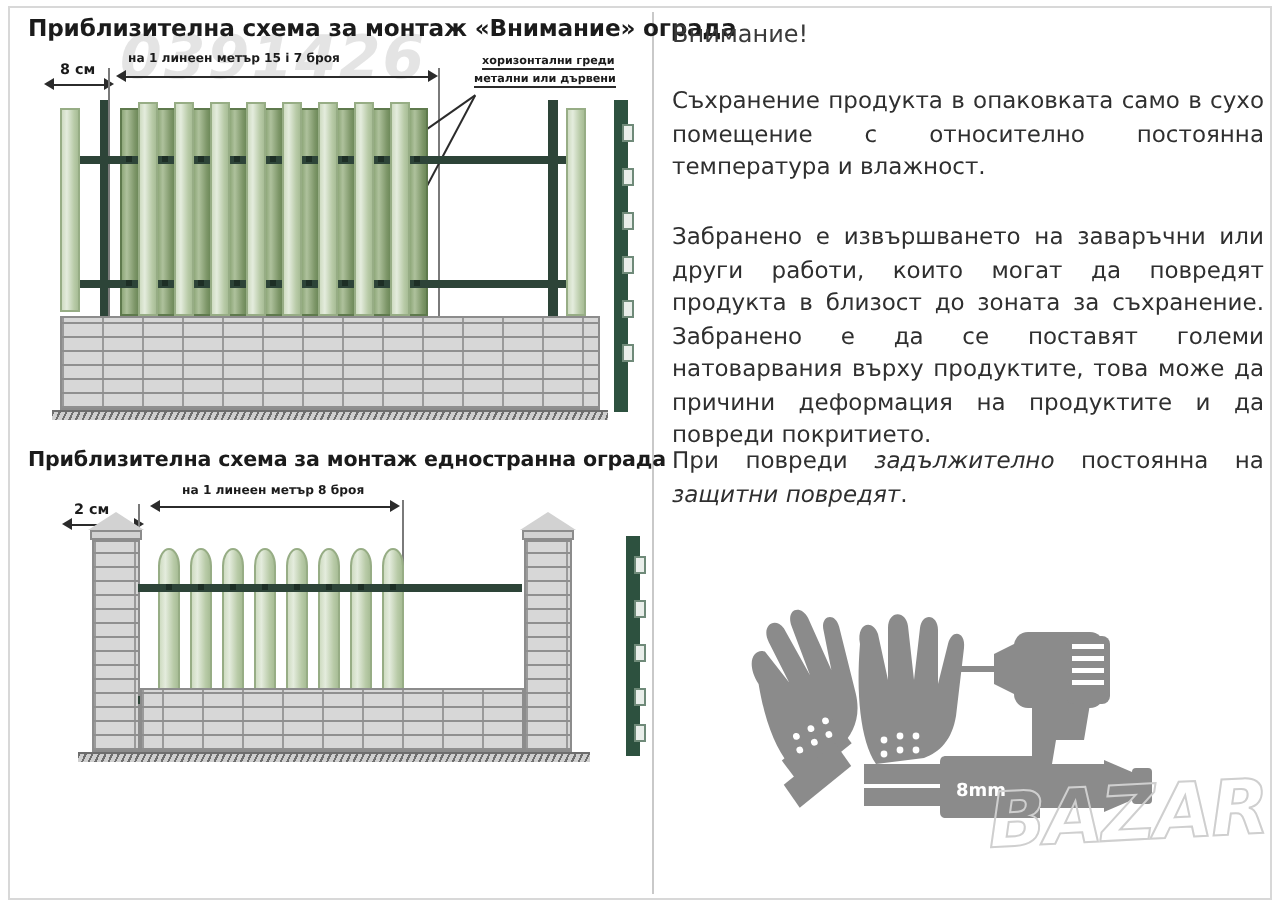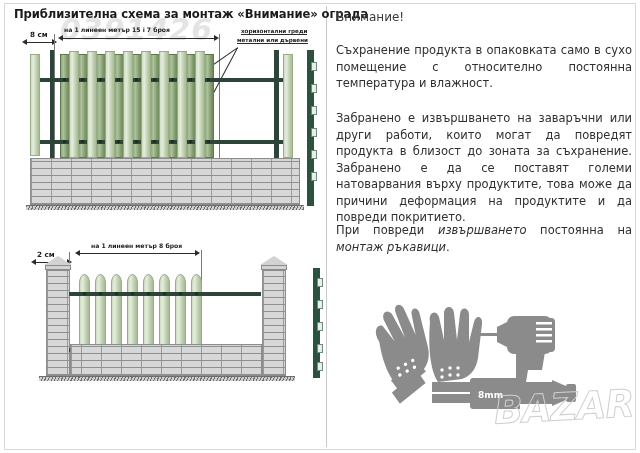--- a/index.html
+++ b/index.html
@@ -222,20 +222,21 @@
 
     <div class="profile" style="left:299px;top:24px;width:7px;height:156px;"></div>
     <div class="profile-tab" style="left:303px;top:36px;width:6px;height:9px;"></div>
     <div class="profile-tab" style="left:303px;top:58px;width:6px;height:9px;"></div>
     <div class="profile-tab" style="left:303px;top:80px;width:6px;height:9px;"></div>
     <div class="profile-tab" style="left:303px;top:102px;width:6px;height:9px;"></div>
     <div class="profile-tab" style="left:303px;top:124px;width:6px;height:9px;"></div>
     <div class="profile-tab" style="left:303px;top:146px;width:6px;height:9px;"></div>
   </div>
 
+  <div class="h-title" id="title2">Приблизителна схема за монтаж едностранна ограда</div>
 
   <div class="diagram" id="diag2">
 
     <div class="dimlabel" style="left:16px;top:8px;">2 см</div>
     <div class="dimline" style="left:14px;top:20px;width:34px;"></div>
     <div class="arrowL" style="left:10px;top:17px;"></div>
     <div class="arrowR" style="left:46px;top:17px;"></div>
     <div class="dimtick" style="left:48px;top:10px;height:22px;"></div>
 
     <div class="dimlabel small" style="left:70px;top:0px;">на 1 линеен метър 8 броя</div>
@@ -290,21 +291,21 @@
     <div class="profile-tab" style="left:296px;top:80px;width:6px;height:9px;"></div>
     <div class="profile-tab" style="left:296px;top:102px;width:6px;height:9px;"></div>
     <div class="profile-tab" style="left:296px;top:120px;width:6px;height:9px;"></div>
   </div>
 
   <div class="rp" id="rp-heading">Внимание!</div>
 
   <div class="rp-para" id="rp-p2">Забранено е извършването на заваръчни или други работи, които могат да повредят продукта в близост до зоната за съхранение. Забранено е да се поставят големи натоварвания върху продуктите, това може да причини деформация на продуктите и да повреди покритието.</div>
   <div class="rp-para" id="rp-p1">Съхранение продукта в опаковката само в сухо помещение с относително постоянна температура и влажност.</div>
 
-  <div class="rp-para" id="rp-p3"><span>При повреди </span><span class="ital">извършването</span><span> постоянна на </span><span class="ital">монтаж ръкавици</span><span>.</span></div>
+  <div class="rp-para" id="rp-p3"><span>При повреди </span><span class="ital">задължително</span><span> постоянна на </span><span class="ital">защитни повредят</span><span>.</span></div>
 
   <svg id="illus" viewBox="0 0 250 130">
 
     <g class="gray">
       <path class="gray" d="M12 46 C8 34,14 28,19 31 L27 49 L22 27 C20 18,28 15,31 22 L38 48 L35 22 C34 13,42 12,44 20 L49 48 L50 28 C50 20,58 20,58 28 L58 62 C58 74,52 82,44 86 L22 96 C14 88,10 70,12 46 Z" transform="rotate(-14 35 60)"></path>
       <path class="gray" d="M14 86 L44 72 L50 86 L20 100 Z" transform="rotate(-14 35 60)"></path>
       <path class="gray" d="M12 98 L42 84 L47 97 L17 111 Z" transform="rotate(-14 35 60)"></path>
 
       <path class="gray" d="M60 32 C58 22,66 19,69 27 L74 50 L74 24 C74 15,83 15,84 23 L87 50 L90 24 C91 16,99 17,99 25 L99 52 L104 32 C106 24,113 26,112 34 L108 68 C106 80,100 86,92 89 L68 92 C60 80,58 56,60 32 Z"></path>
       <rect class="gray" x="62" y="92" width="48" height="10"></rect>

